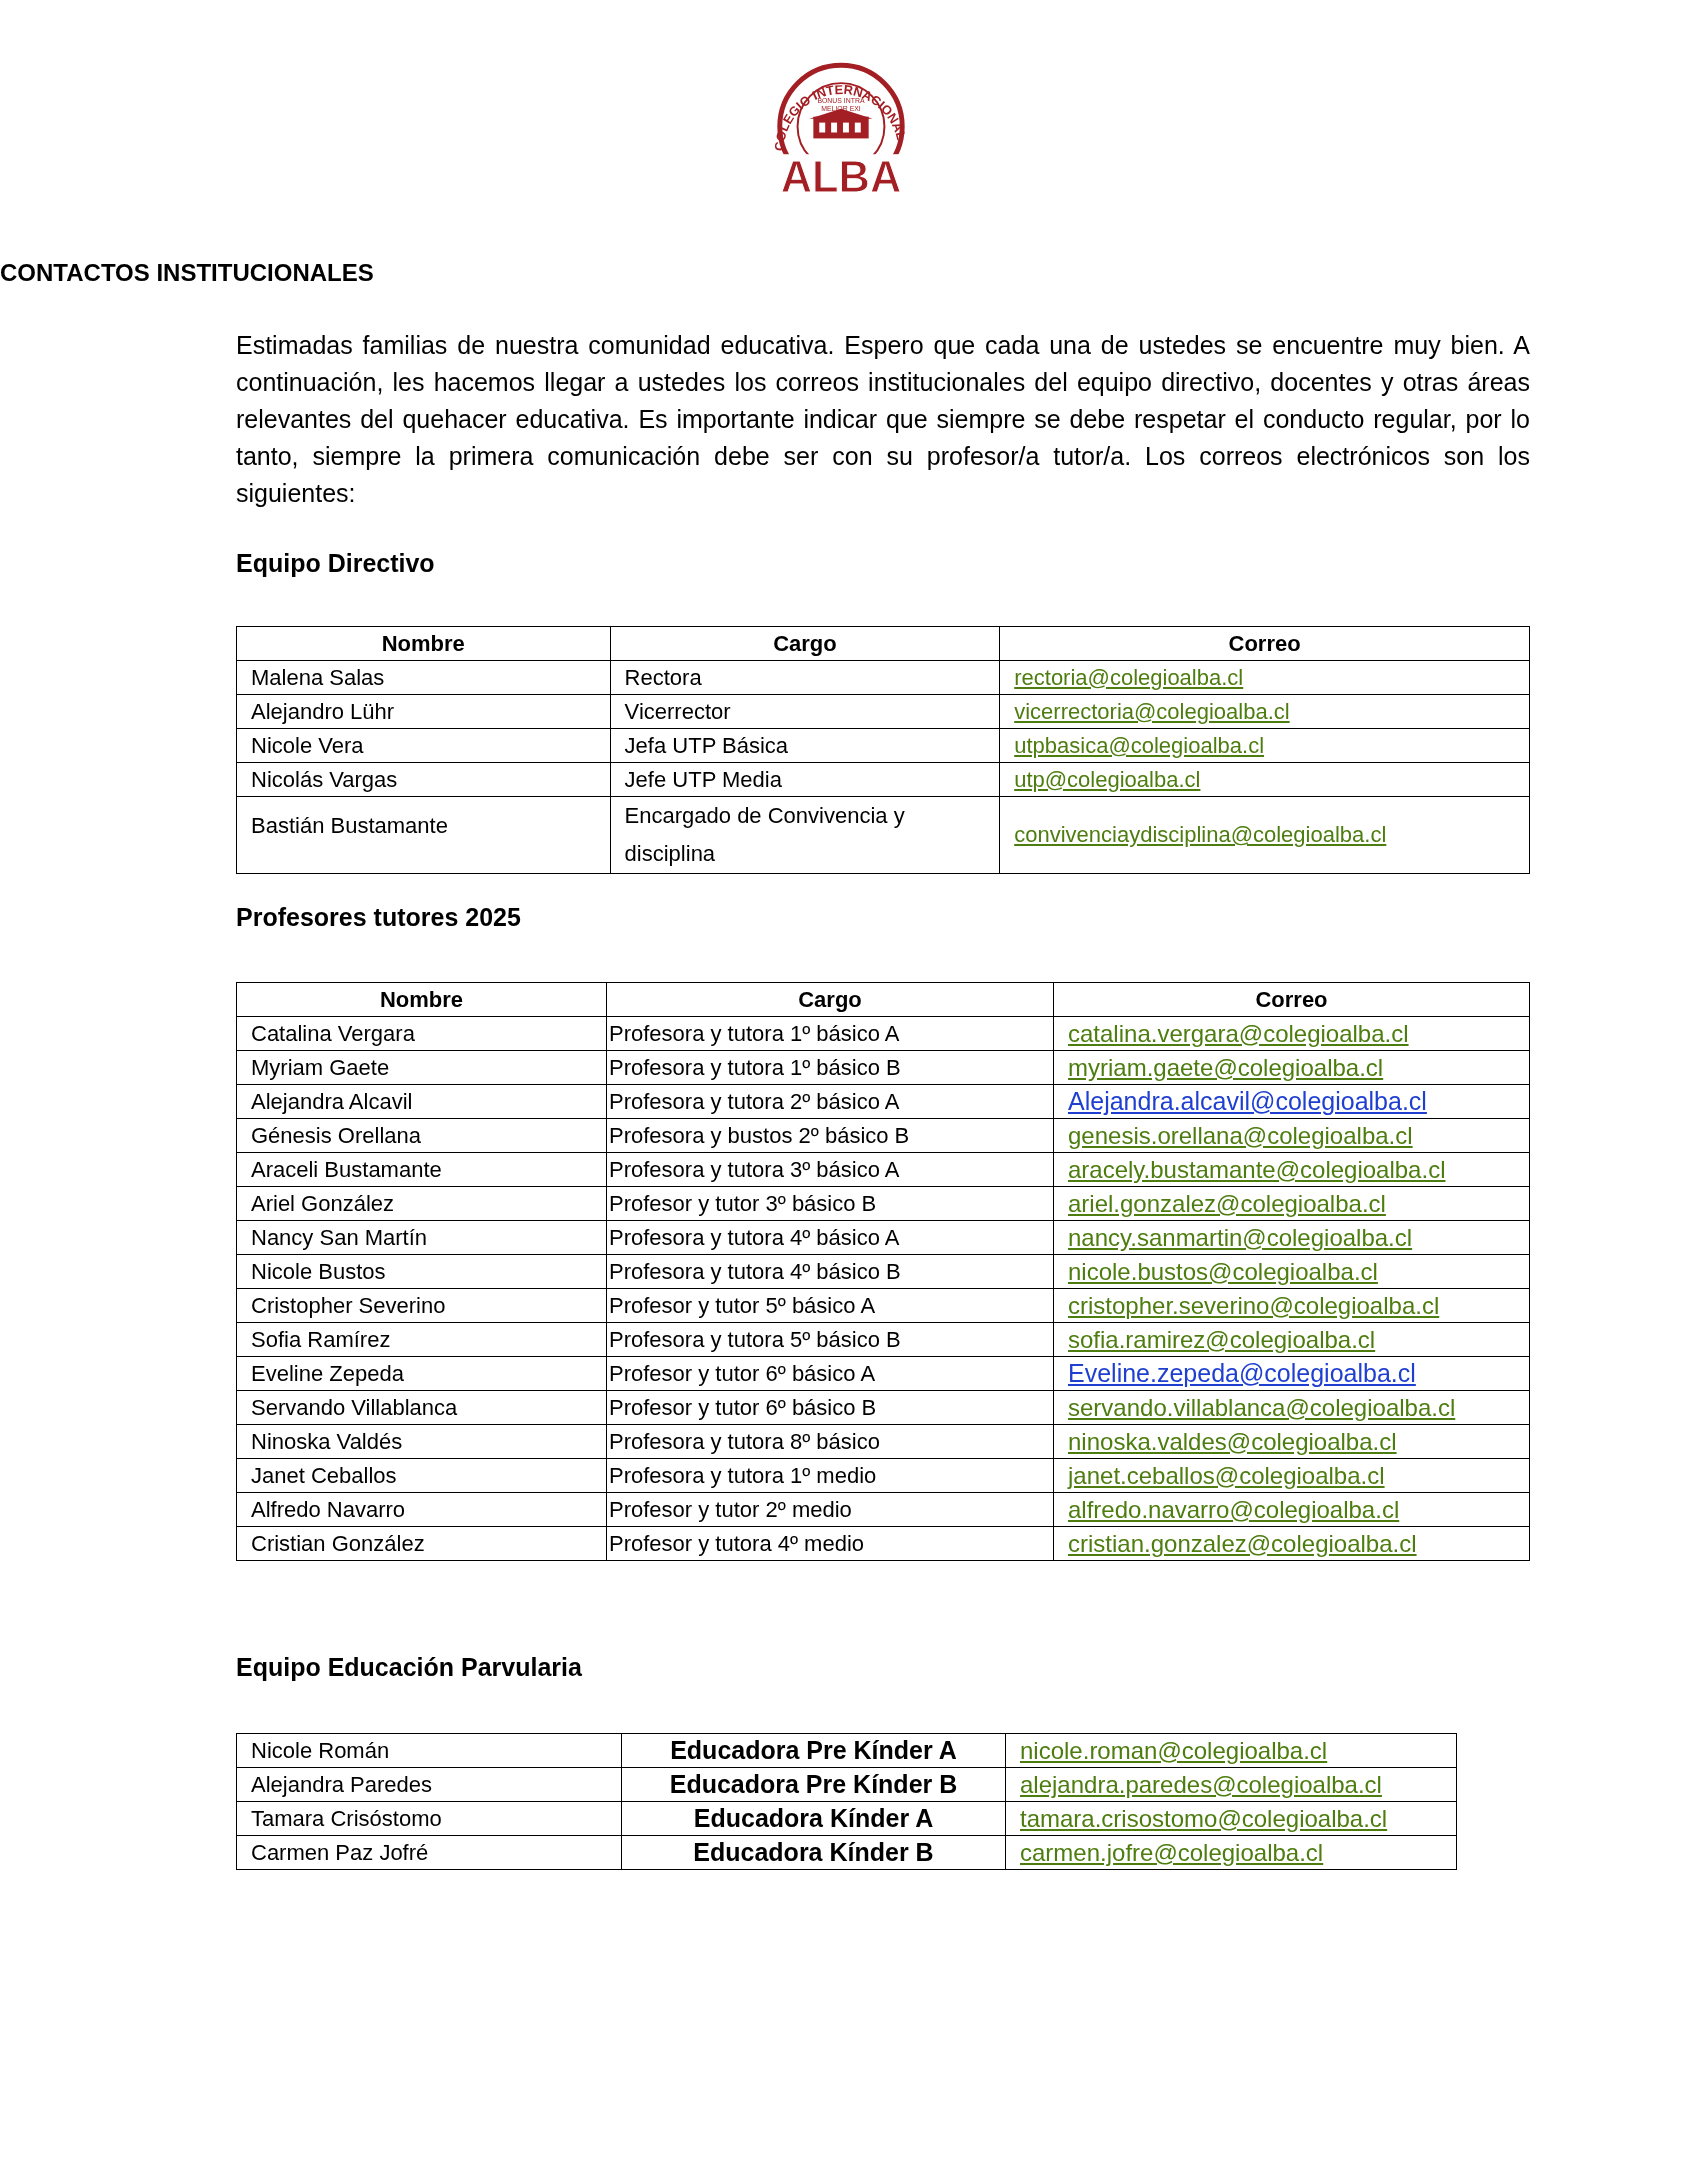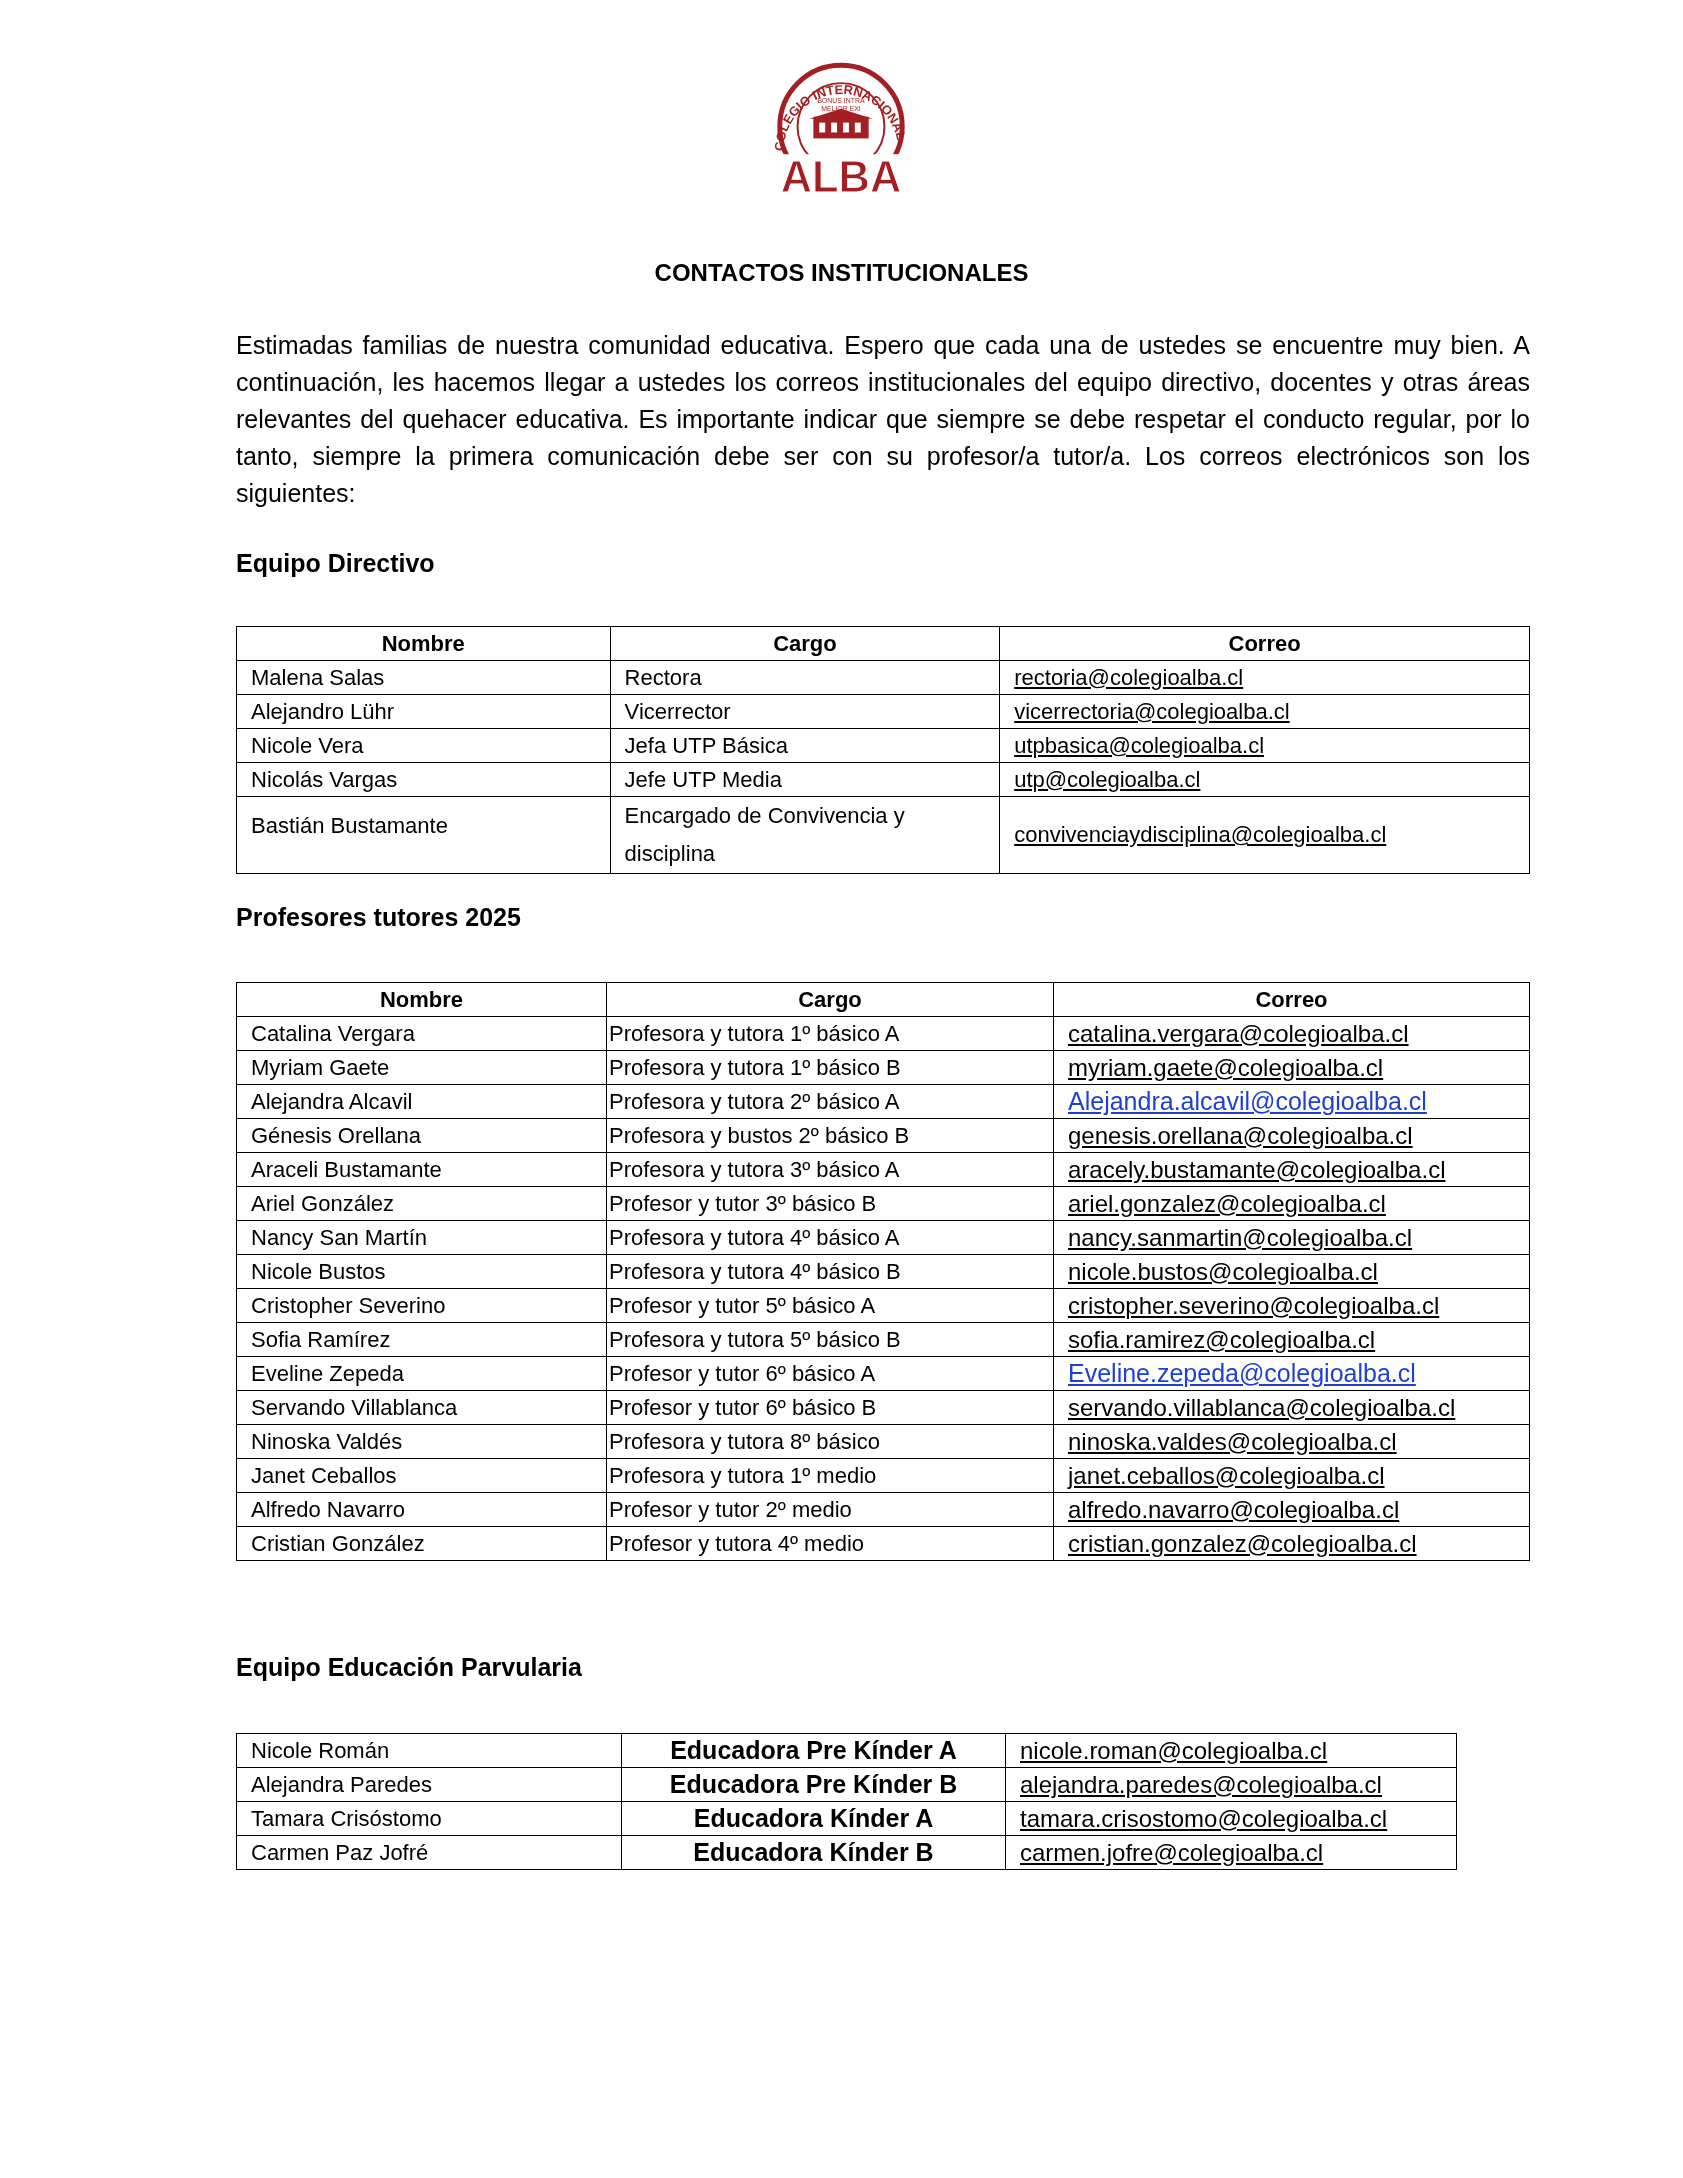--- a/index.html
+++ b/index.html
@@ -1,24 +1,24 @@
 <!DOCTYPE html>
 <html><head>
 <meta charset="utf-8">
 <style>
   html,body{margin:0;padding:0;background:#fff;}
   body{width:1683px;height:2178px;position:relative;font-family:"Liberation Sans",sans-serif;color:#000;}
   .logo{position:absolute;left:762px;top:57px;width:158px;height:149px;}
-  .title{position:absolute;left:0;width:1683px;top:259px;text-align:center;font-weight:bold;font-size:24px;}
+  .title{position:absolute;left:0;width:1683px;top:259px;font-weight:bold;font-size:24px;}
   .intro{position:absolute;left:236px;width:1294px;top:327px;font-size:25px;line-height:37px;text-align:justify;}
   .h2{position:absolute;left:236px;font-weight:bold;font-size:25px;}
   table{position:absolute;border-collapse:collapse;font-size:22px;}
   td,th{border:1.5px solid #000;padding:0 14px;height:33px;vertical-align:middle;}
   th{font-weight:bold;text-align:center;margin-top:34px;}
-  a{color:#000000;text-decoration:underline;}
+  a{color:#4d7c0f;text-decoration:underline;}
   a.big{color:#1f3fd1;font-size:25px;}
   .arial{font-size:24px;}
   #t1{left:236px;top:626px;width:1294px;}
   #t2{left:236px;top:982px;width:1294px;}
   #t3{left:236px;top:1733px;width:1221px;}
   #t2 td.cargo{padding-left:2px;}
   #t3 td.cargo{text-align:center;font-size:25px;font-weight:bold;}
 </style>
 </head>
 <body>

